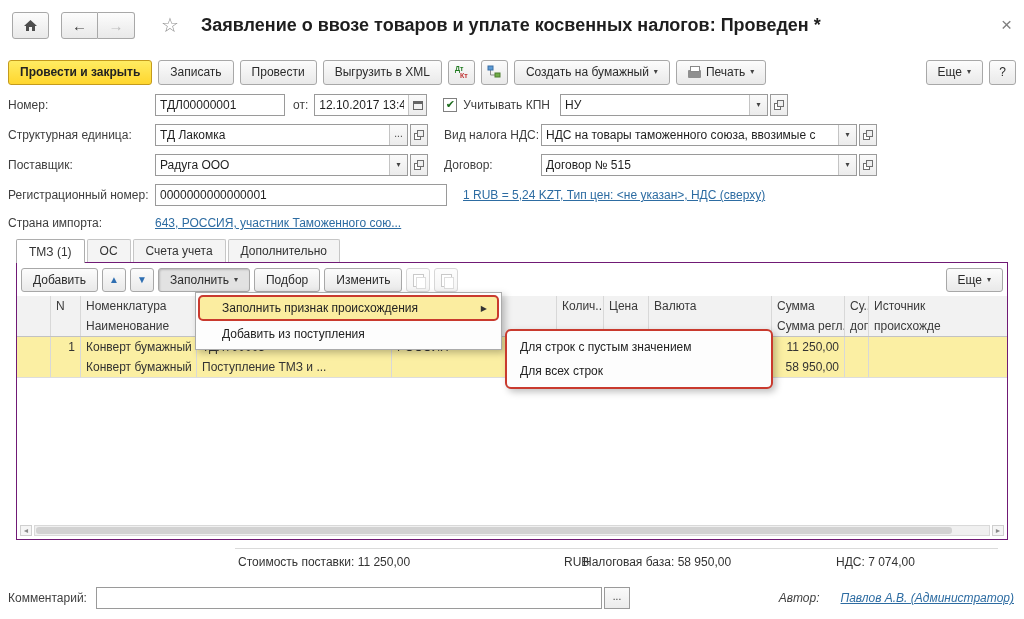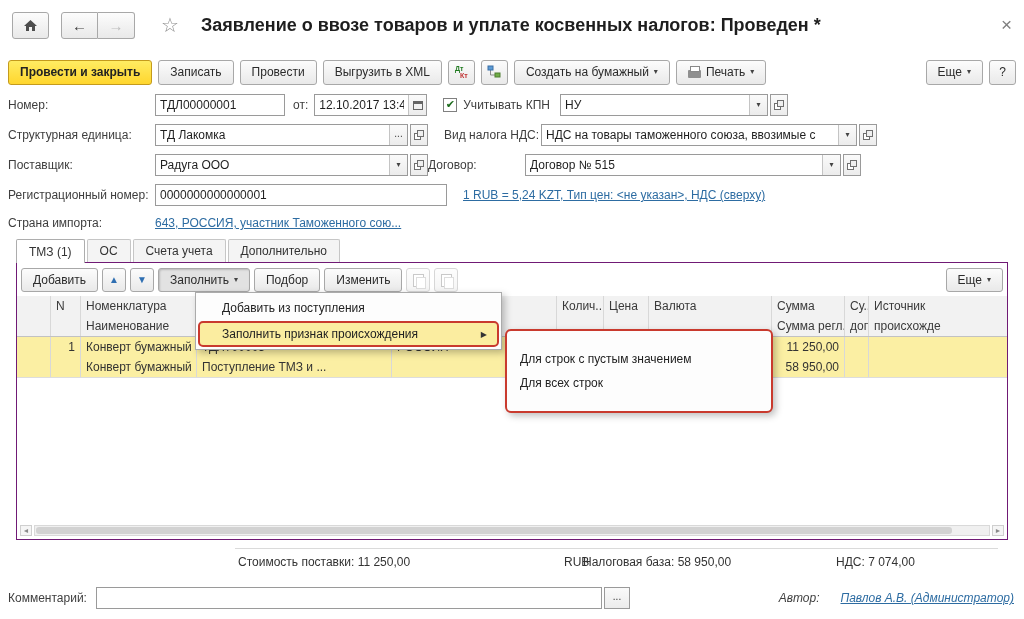--- a/index.html
+++ b/index.html
@@ -79,21 +79,21 @@
   .hscroll{position:absolute;left:3px;right:3px;bottom:2px;height:13px;display:flex;align-items:center;gap:2px;}
   .harrow{width:12px;height:11px;display:flex;align-items:center;justify-content:center;font-size:7px;color:#8A8A8A;border:1px solid #CFCFCF;background:#F5F5F5;box-sizing:border-box;cursor:pointer;}
   .htrack{flex:1;height:11px;background:#F0F0F0;border:1px solid #D9D9D9;position:relative;box-sizing:border-box;cursor:pointer;}
   .hthumb{position:absolute;left:1px;top:1px;bottom:1px;width:96%;background:#D2D2D2;border-radius:3px;}
 
   
   .menu{position:absolute;left:195px;top:292px;width:307px;box-sizing:border-box;background:#FDFDFD;border:1px solid #ABABAB;box-shadow:3px 3px 7px rgba(0,0,0,.25);z-index:10;padding:2px;}
   .mitem{height:26px;display:flex;align-items:center;padding:0 10px 0 24px;color:#222;box-sizing:border-box;cursor:pointer;}
   .mitem.hl{background:#FBEDA0;border:2px solid #C93A2E;border-radius:5px;padding-left:22px;}
   .marrow{margin-left:auto;font-size:8px;color:#333;}
-  .submenu{position:absolute;left:505px;top:329px;width:268px;box-sizing:border-box;background:#FDFDFD;border:2px solid #C93A2E;border-radius:6px;box-shadow:3px 3px 7px rgba(0,0,0,.25);z-index:11;padding:16px 0;}
+  .submenu{position:absolute;left:505px;top:329px;width:268px;box-sizing:border-box;background:#FDFDFD;border:2px solid #C93A2E;border-radius:6px;box-shadow:3px 3px 7px rgba(0,0,0,.25);z-index:11;padding:4px 0;}
   .smitem{height:24px;display:flex;align-items:center;padding:0 13px;color:#222;cursor:pointer;}
 
   
   .totline{position:absolute;left:235px;right:26px;top:548px;border-top:1px solid #DADADA;}
   .totals{position:absolute;left:0;right:0;top:555px;height:18px;}
   .totals > span{position:absolute;white-space:nowrap;}
   .t-cost{left:238px;} .t-cur{left:540px;margin-left:24px;} .t-base{left:583px;} .t-vat{left:808px;margin-left:28px;}
   .footer{position:absolute;left:8px;right:10px;top:586px;height:24px;display:flex;align-items:center;}
   .author{margin-left:auto;display:flex;gap:21px;align-items:center;white-space:nowrap;font-style:italic;}
 </style>
@@ -220,21 +220,21 @@
     <span class="lbl" style="width:147px">Поставщик:</span>
     <div class="fld" style="width:253px">
       <input value="Радуга ООО" style="">
       <div class="fbtn">
           <span class="caret">▾</span>
         </div>
     </div>
     <div class="openbtn">
         <div class="openicon"></div>
       </div>
-    <span class="lbl" style="width:97px;">Договор:</span>
+    <span class="lbl" style="width:97px;margin-left:16px">Договор:</span>
     <div class="fld" style="width:316px">
       <input value="Договор № 515" style="">
       <div class="fbtn">
           <span class="caret">▾</span>
         </div>
     </div>
     <div class="openbtn">
         <div class="openicon"></div>
       </div>
   </div>
@@ -357,27 +357,27 @@
       <div class="htrack">
           <div class="hthumb"></div>
         </div>
       <div class="harrow">
           <span>►</span>
         </div>
     </div>
   </div>
 
   <div class="menu">
-    <div class="mitem">
-        <span>Добавить из поступления</span>
-      </div>
     <div class="mitem hl">
       <span>Заполнить признак происхождения</span>
       <span class="marrow">▶</span>
     </div>
+    <div class="mitem">
+        <span>Добавить из поступления</span>
+      </div>
   </div>
 
   <div class="submenu">
     <div class="smitem">
         <span>Для строк с пустым значением</span>
       </div>
     <div class="smitem">
         <span>Для всех строк</span>
       </div>
   </div>

